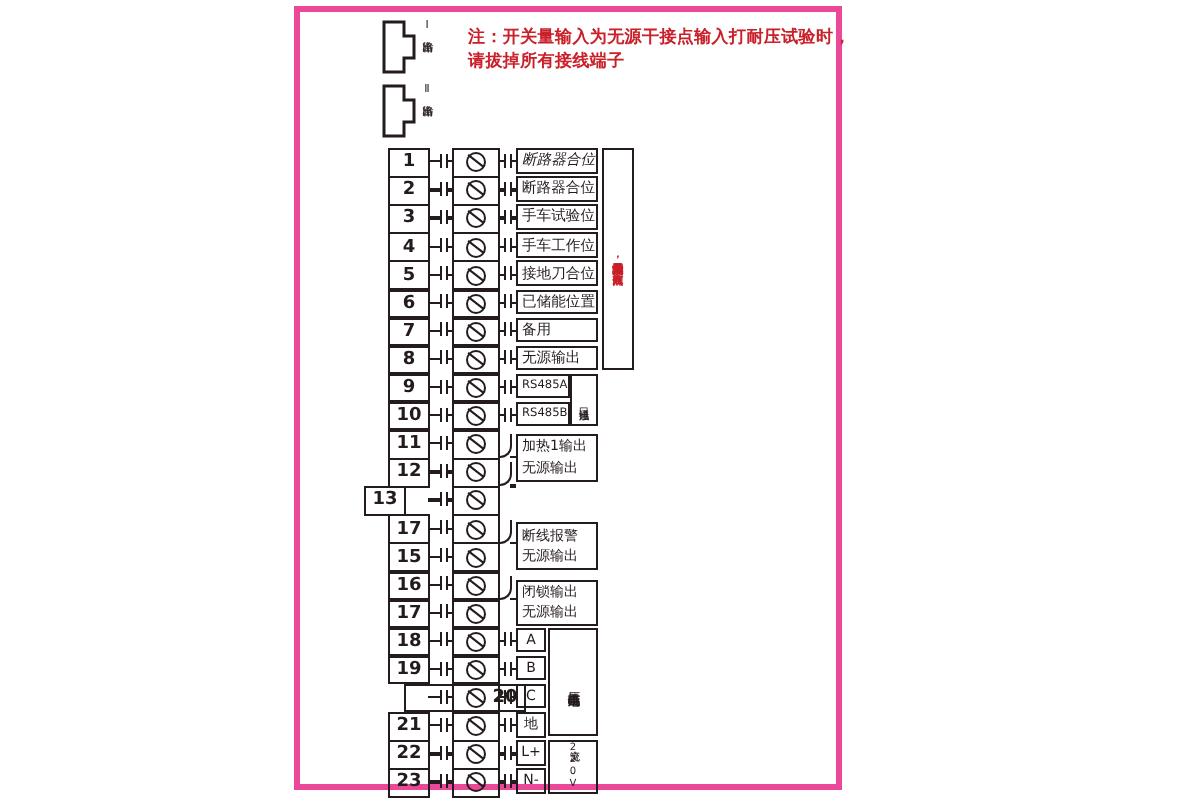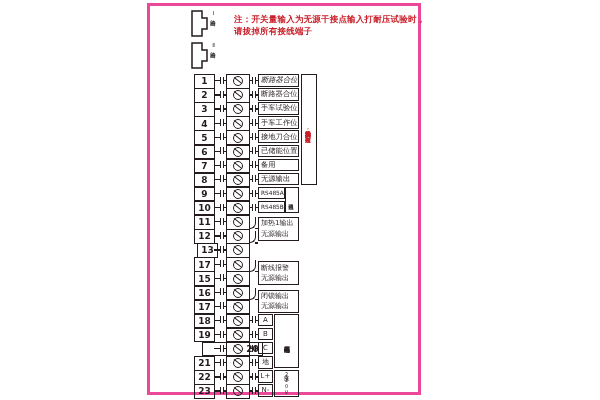--- a/index.html
+++ b/index.html
@@ -196,21 +196,21 @@
         <span class="screwicon"></span>
       </div>
       <div class="tnum" style="left: 44px; top: 223.1px;">12</div>
       <div class="hwire" style="left: 64px; top: 229.35px; width: 5.5px;"></div>
       <div class="vtick" style="left: 69.5px; top: 225.85px;"></div>
       <div class="vtick" style="left: 72.5px; top: 225.85px;"></div>
       <div class="hwire" style="left: 72.5px; top: 229.35px; width: 3.5px;"></div>
       <div class="screwbox" style="left: 76px; top: 223.1px;">
         <span class="screwicon"></span>
       </div>
-      <div class="tnum" style="left: 47px; top: 237.2px;">13</div>
+      <div class="tnum" style="left: 32px; top: 237.2px;">13</div>
       <div class="hwire" style="left: 64px; top: 243.45px; width: 5.5px;"></div>
       <div class="vtick" style="left: 69.5px; top: 239.95px;"></div>
       <div class="vtick" style="left: 72.5px; top: 239.95px;"></div>
       <div class="hwire" style="left: 72.5px; top: 243.45px; width: 3.5px;"></div>
       <div class="screwbox" style="left: 76px; top: 237.2px;">
         <span class="screwicon"></span>
       </div>
       <div class="tnum" style="left: 44px; top: 251.3px;">17</div>
       <div class="hwire" style="left: 64px; top: 257.55px; width: 5.5px;"></div>
       <div class="vtick" style="left: 69.5px; top: 254.05px;"></div>

